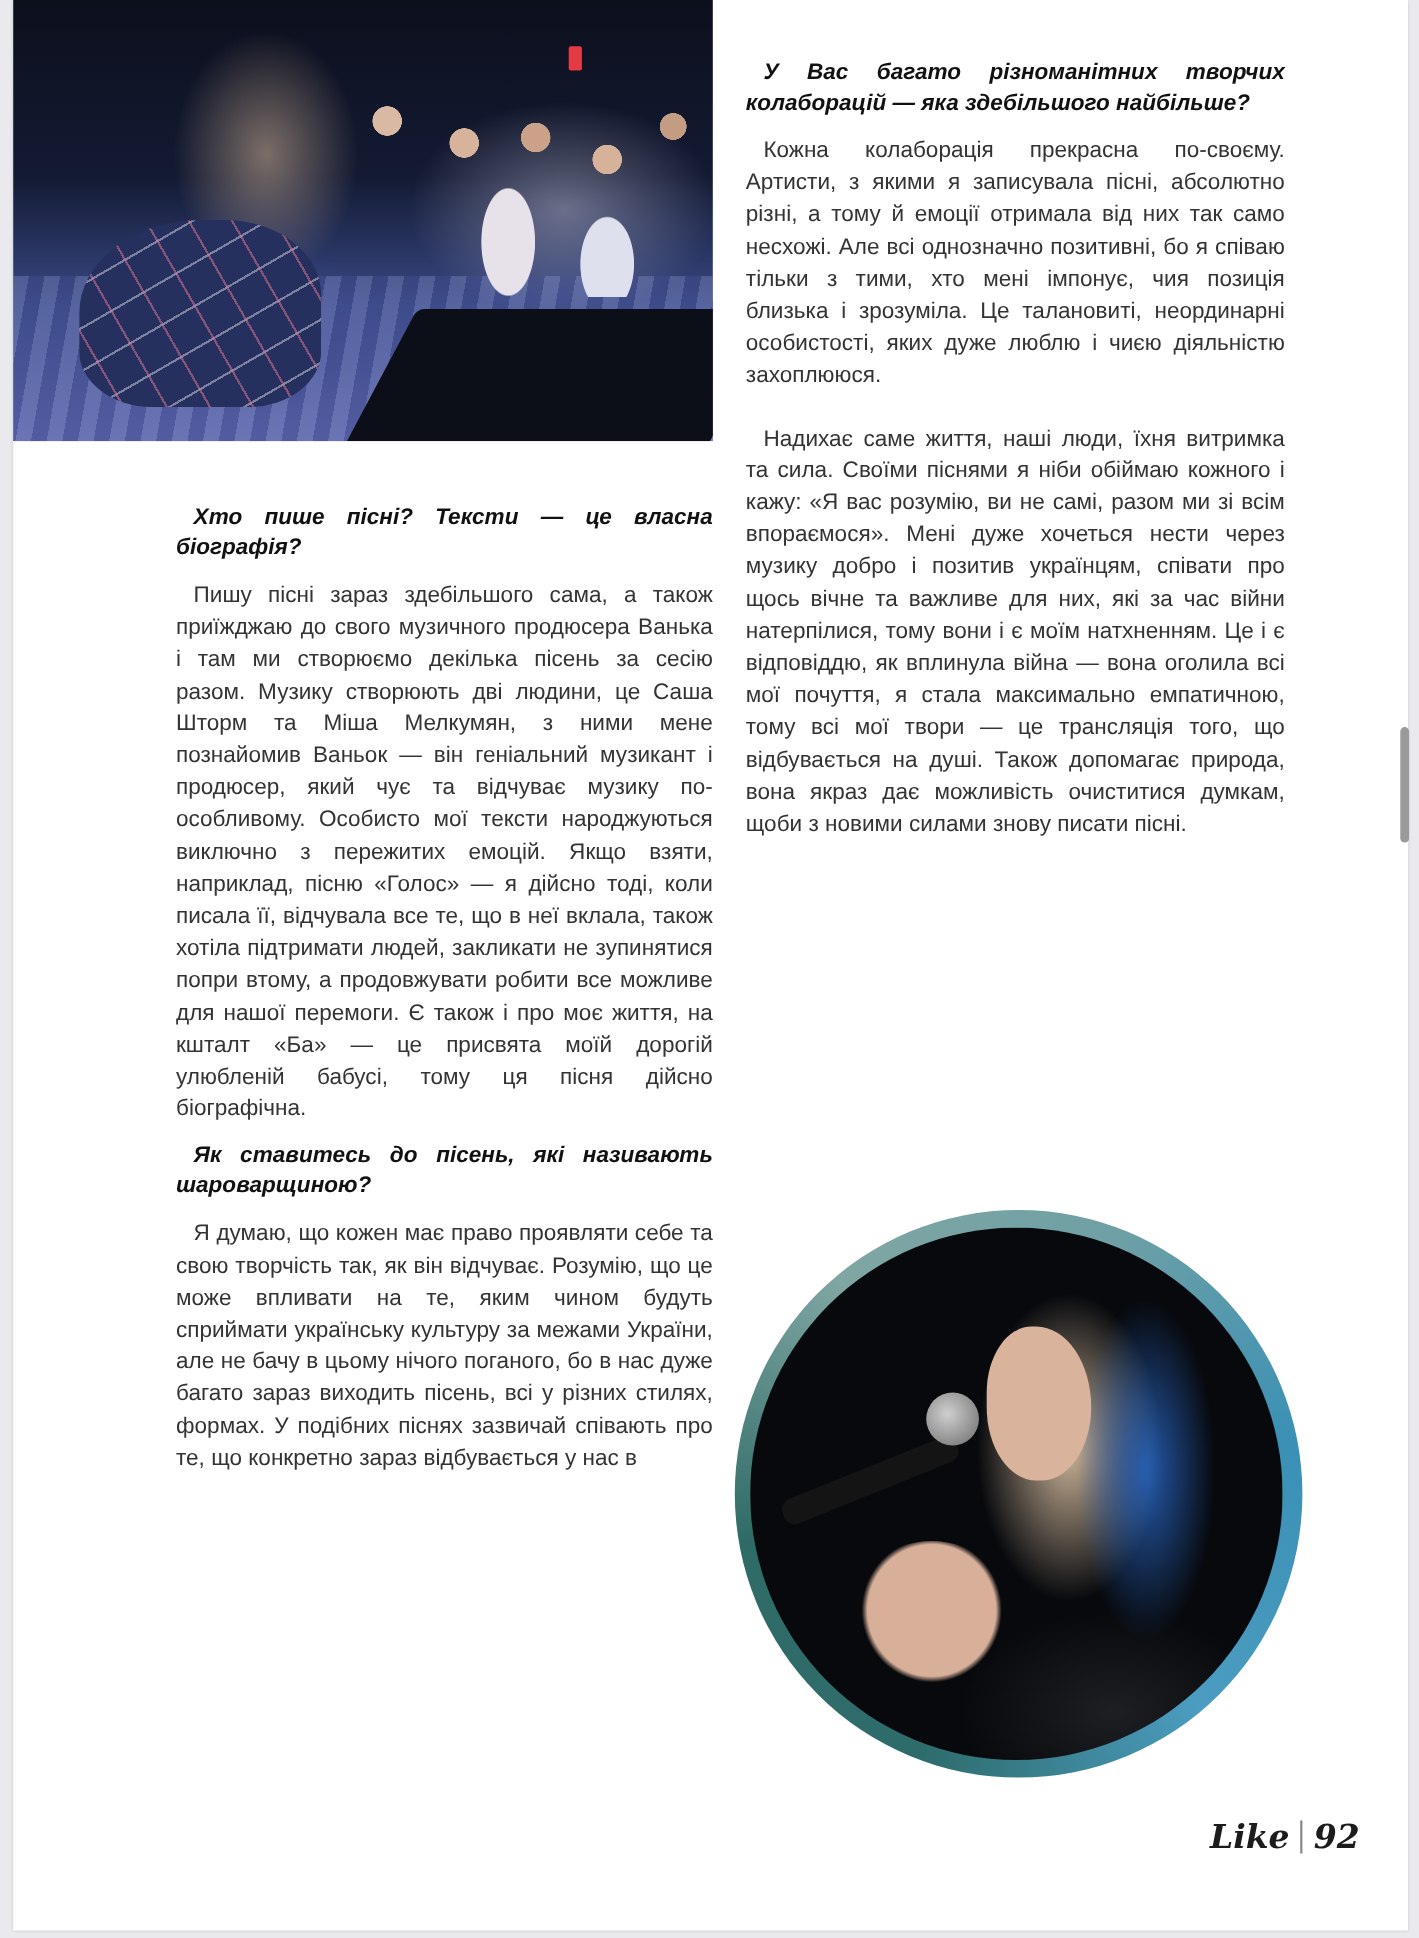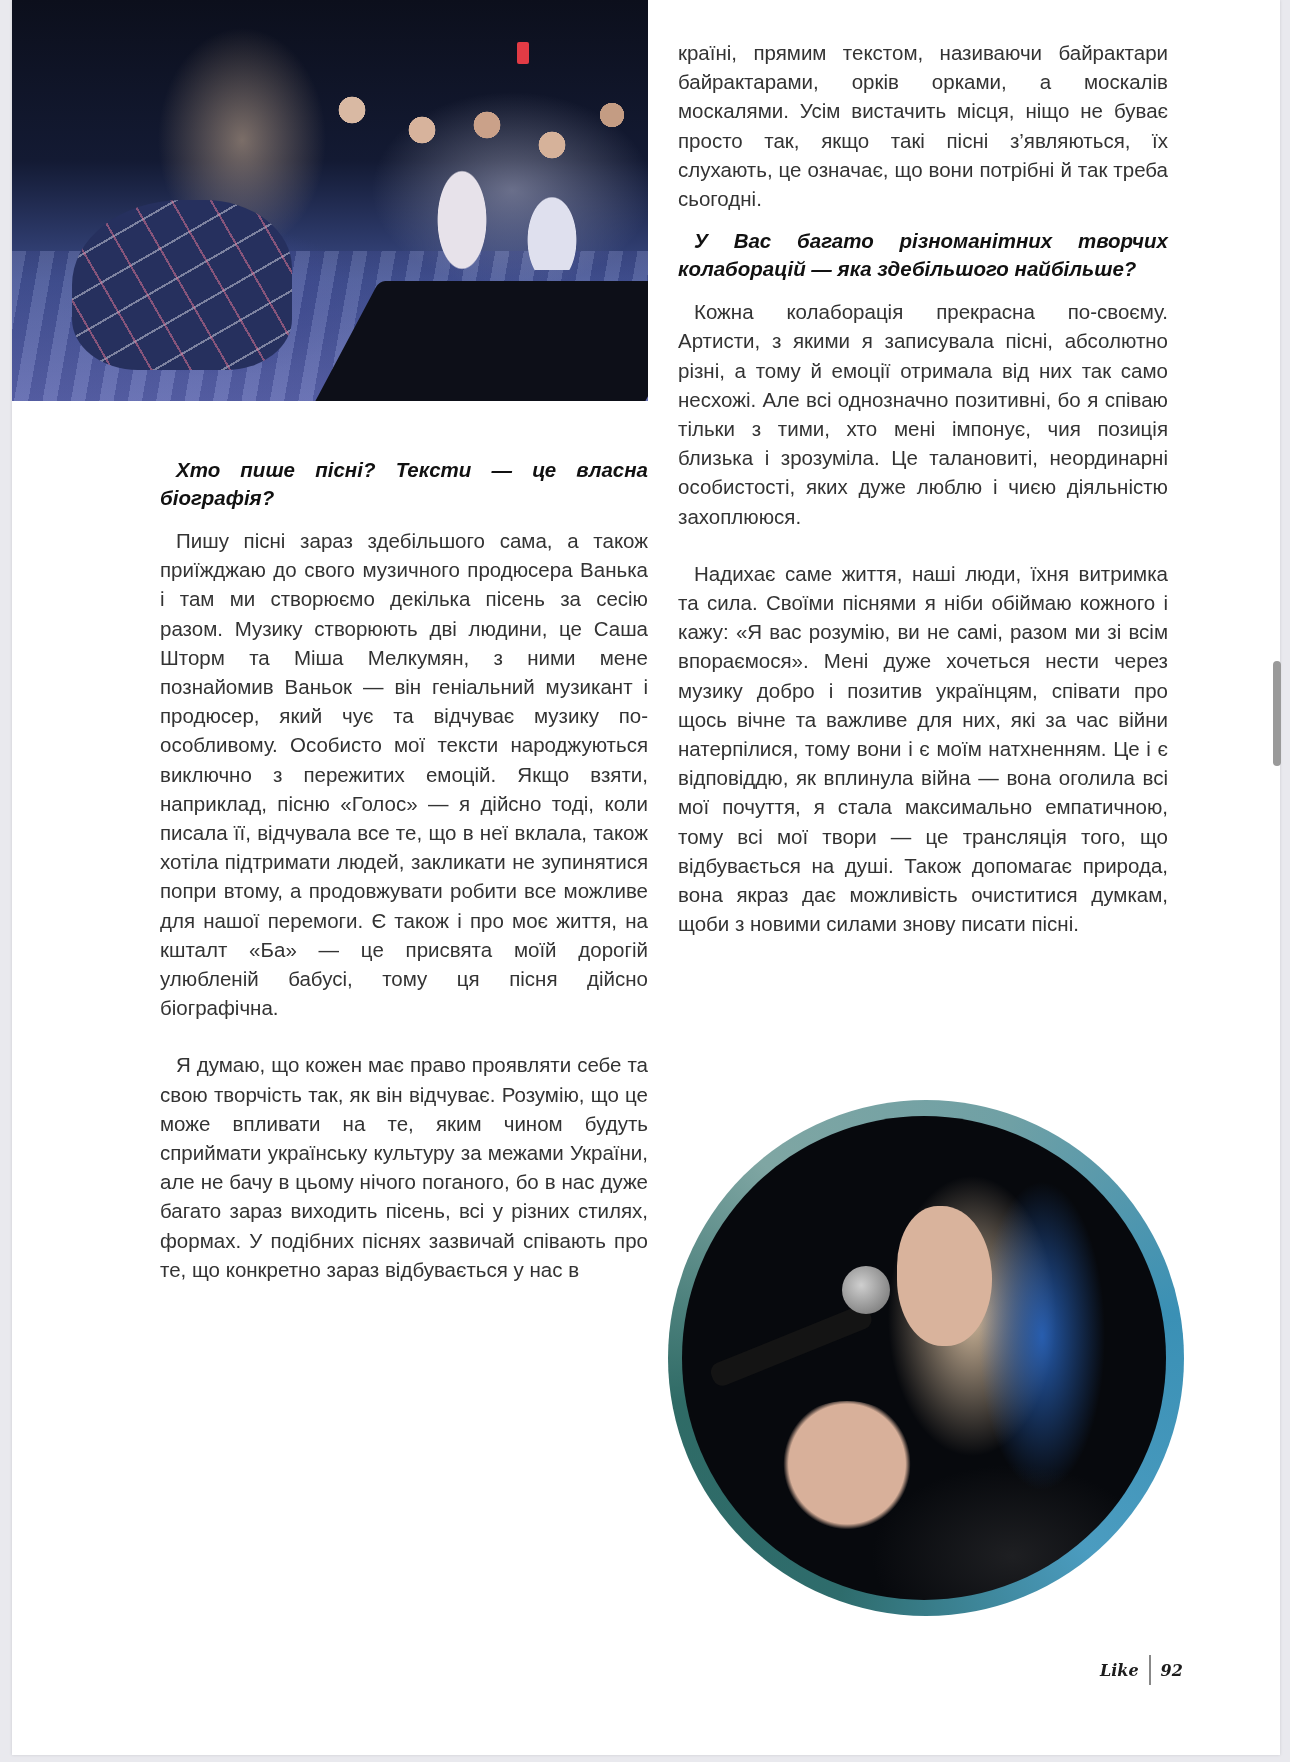--- a/index.html
+++ b/index.html
@@ -101,21 +101,21 @@
   }
   .circle-photo .hands {
     position: absolute; left: 90px; top: 285px; width: 150px; height: 140px; border-radius: 50%;
     background: radial-gradient(ellipse at 50% 45%, #d8b09a 55%, transparent 60%);
   }
 
   .footer {
     position: absolute; left: 1100px; top: 1652px; height: 36px;
     display: flex; align-items: center; gap: 10px;
     font-family: "DejaVu Serif", serif; font-style: italic; font-weight: bold;
-    color: #1c1c1c; font-size: 16px;
+    color: #1c1c1c; font-size: 30px;
   }
   .footer .divider { width: 2px; height: 30px; background: #888; }
 
   .scrollbar {
     position: absolute; left: 1273px; top: 661px; width: 8px; height: 105px;
     background: #9a9a9a; border-radius: 4px;
   }
 </style>
 </head>
 <body>
@@ -130,26 +130,26 @@
   <div class="speaker"></div>
 </div>
 
 <div class="col col-left">
   <div class="gap-q"></div>
   <div class="gap-a"></div>
   <h3 class="q">Хто пише пісні? Тексти — це власна біографія?</h3>
   <div class="gap-q"></div>
   <p class="body">Пишу пісні зараз здебільшого сама, а також приїжджаю до свого музичного продюсера Ванька і там  ми створюємо декілька пісень за сесію разом. Музику створюють дві людини, це Саша Шторм та Міша Мелкумян, з ними мене познайомив Ваньок — він геніальний музикант і продюсер, який чує та відчуває музику по-особливому. Особисто мої тексти народжуються виключно з пережитих емоцій. Якщо взяти, наприклад, пісню «Голос» — я дійсно тоді, коли писала її, відчувала все те, що в неї вклала, також хотіла підтримати людей, закликати не зупинятися попри втому, а продовжувати робити все можливе для нашої перемоги. Є також і про моє життя, на кшталт «Ба» — це присвята моїй дорогій улюбленій бабусі, тому ця пісня дійсно біографічна.</p>
   <div class="gap-a"></div>
+  <h3 class="q">Як ставитесь до пісень, які називають шароварщиною?</h3>
   <div class="gap-q"></div>
   <p class="body">Я думаю, що кожен має право проявляти себе та свою творчість так, як він відчуває. Розумію, що це може впливати на те, яким чином будуть сприймати українську культуру за межами України, але не бачу в цьому нічого поганого, бо в нас дуже багато зараз виходить пісень, всі у різних стилях, формах. У подібних піснях зазвичай співають про те, що конкретно зараз відбувається у нас в</p>
 </div>
 
 <div class="col col-right">
-  <p class="body" style="text-indent:0">країні, прямим текстом, називаючи байрактари байрактарами, орків орками, а москалів москалями. Усім вистачить місця, ніщо не буває просто так, якщо такі пісні з’являються, їх слухають, це означає, що вони потрібні й так треба сьогодні.</p>
   <div class="gap-a"></div>
   <h3 class="q">У Вас багато різноманітних творчих колаборацій — яка здебільшого найбільше?</h3>
   <div class="gap-q"></div>
   <p class="body">Кожна колаборація прекрасна по-своєму. Артисти, з якими я записувала пісні, абсолютно різні, а тому й емоції отримала від них так само несхожі. Але всі однозначно позитивні, бо я співаю тільки з тими, хто мені імпонує, чия позиція близька і зрозуміла. Це талановиті, неординарні особистості, яких дуже люблю і чиєю діяльністю захоплююся.</p>
   <div class="gap-a"></div>
   <div class="gap-q"></div>
   <p class="body">Надихає саме життя, наші люди, їхня витримка та сила. Своїми піснями я ніби обіймаю кожного і кажу: «Я вас розумію, ви не самі, разом ми зі всім впораємося». Мені дуже хочеться нести через музику добро і позитив українцям, співати про щось вічне та важливе для них, які за час війни натерпілися, тому вони і є моїм натхненням. Це і є відповіддю, як вплинула війна — вона оголила всі мої почуття, я стала максимально емпатичною, тому всі мої твори — це трансляція того, що відбувається на душі. Також допомагає природа, вона якраз дає можливість очиститися думкам, щоби з новими силами знову писати пісні.</p>
 </div>
 
 <div class="circle-wrap">

